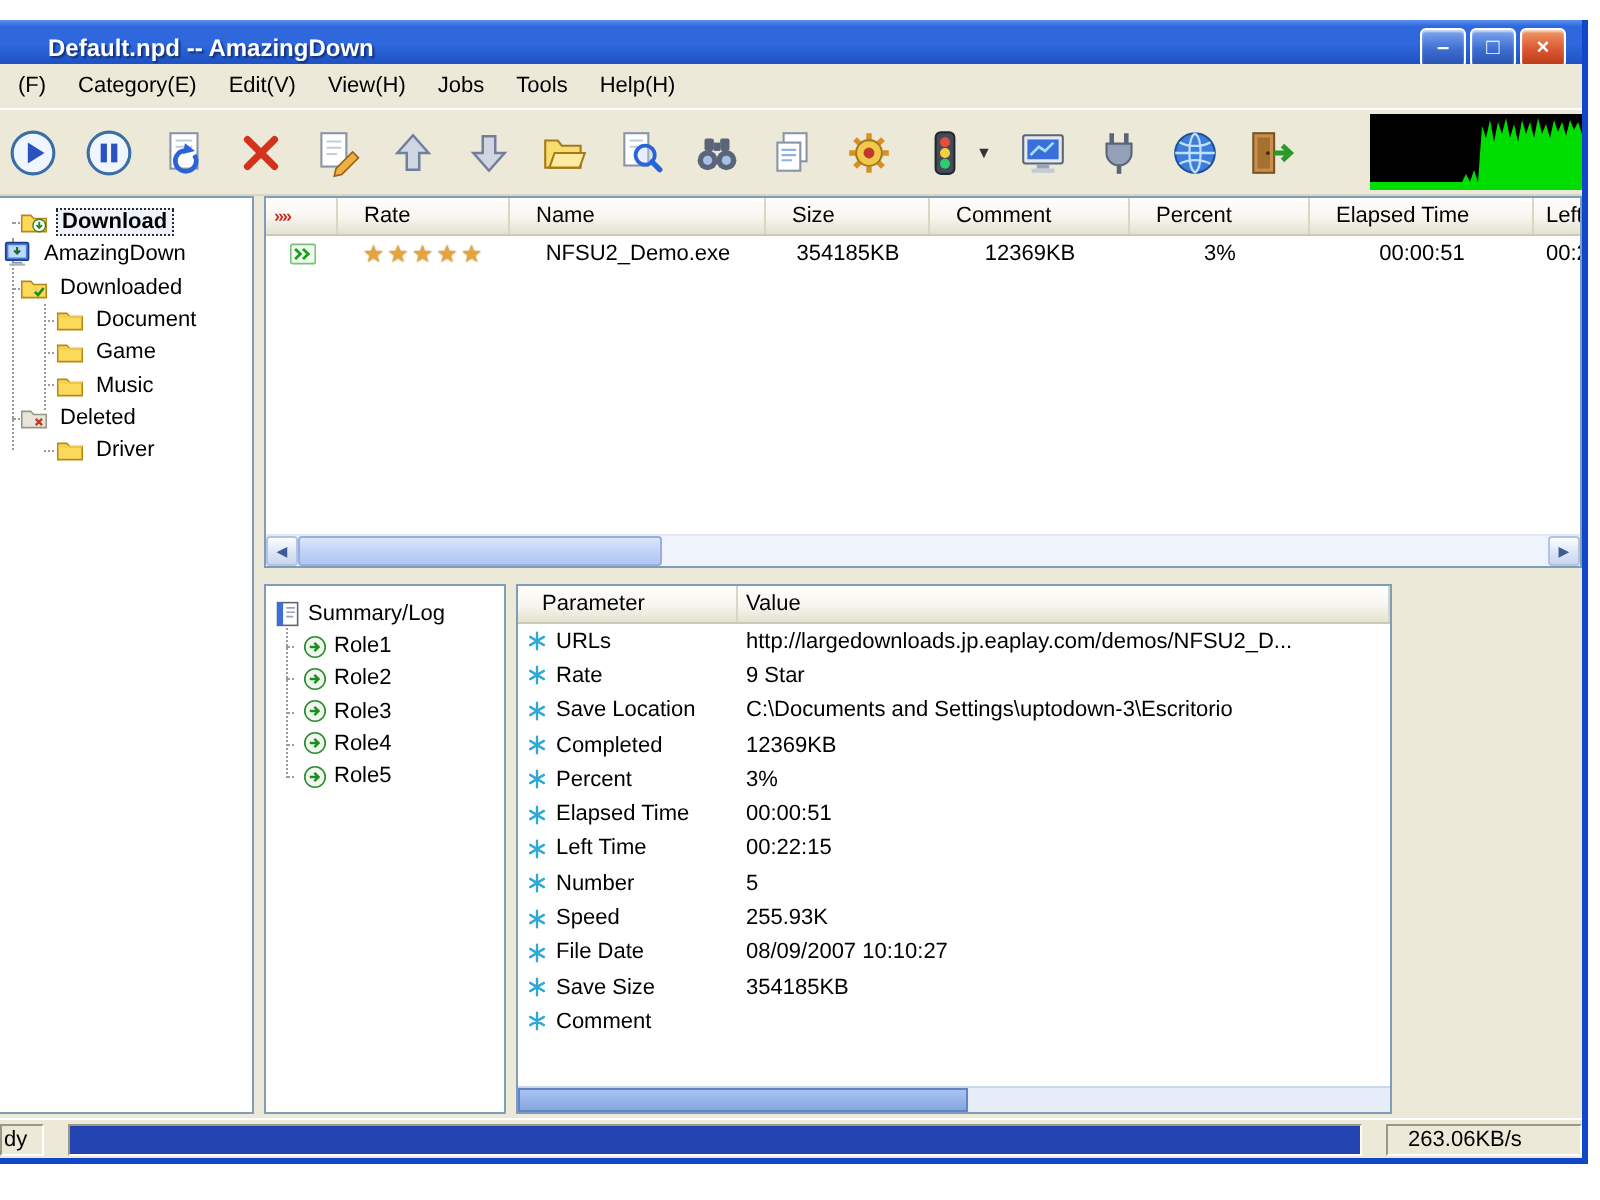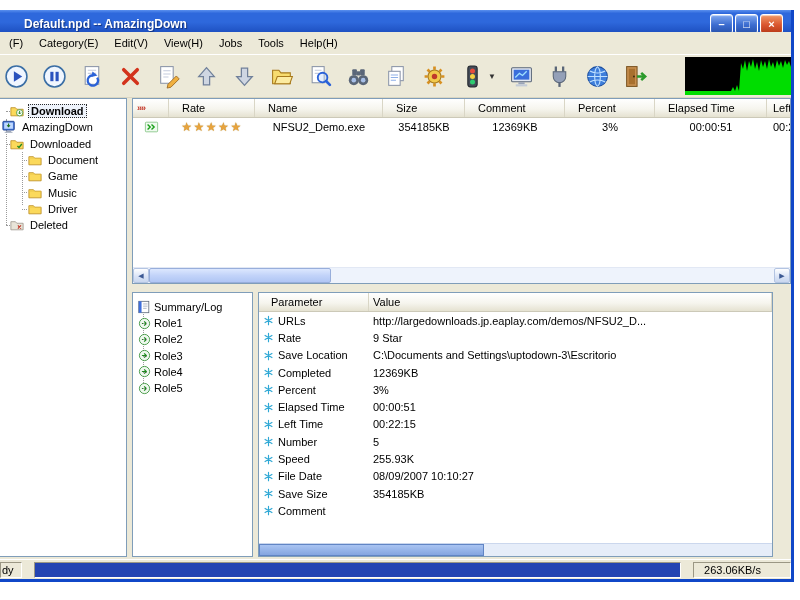--- a/index.html
+++ b/index.html
@@ -22,21 +22,21 @@
   .ic-tree svg{width:14px;height:14px;}
   .ic-role svg{width:13px;height:13px;}
   .ic-param svg{width:11px;height:11px;}
   .ic-state svg{width:15px;height:14px;}
   .speedgraph{margin-left:auto;width:106px;height:38px;background:#000;flex-shrink:0;}
   .speedgraph svg{display:block;width:106px;height:38px;}
   .panel{position:absolute;background:#fff;border:1px solid #7F9DB9;box-sizing:border-box;}
   .cat-panel{left:0;top:88px;width:127px;height:459px;border-left:none;padding-top:4px;overflow:hidden;}
   .list-panel{left:132px;top:88px;width:659px;height:186px;overflow:hidden;}
   .log-panel{left:132px;top:282px;width:121px;height:265px;padding-top:6px;overflow:hidden;}
-  .param-panel{left:258px;top:282px;width:515px;height:265px;overflow:hidden;}
+  .param-panel{left:258px;top:282px;width:438px;height:265px;overflow:hidden;}
   .tline{position:absolute;width:0;border-left:1px dotted #9a9a9a;}
   .trow{position:relative;display:flex;align-items:center;height:16.3px;gap:4px;white-space:nowrap;}
   .trow.root{padding-left:2px;}
   .trow.lvl1{padding-left:10px;}
   .trow.lvl2{padding-left:28px;}
   .trow.lvl1::before{content:'';position:absolute;left:6px;top:8px;width:4px;border-top:1px dotted #9a9a9a;}
   .trow.lvl2::before{content:'';position:absolute;left:22px;top:8px;width:5px;border-top:1px dotted #9a9a9a;}
   .tlabel{padding:0 2px;}
   .tlabel.sel{font-weight:bold;border:1px dotted #2a2a2a;background:#EEF3FB;}
   .lrow-header{display:flex;height:18px;background:linear-gradient(#FFFFFF,#F6F5EE 55%,#E5E2D1);border-bottom:1px solid #CCC9B8;}
@@ -59,21 +59,21 @@
   .ph-cell{box-sizing:border-box;border-right:1px solid #D9D6C6;display:flex;align-items:center;overflow:hidden;white-space:nowrap;flex-shrink:0;}
   .ph-cell.p0{width:110px;padding-left:12px;}
   .ph-cell.p1{flex:1;padding-left:4px;}
   .prow{display:flex;height:17.3px;align-items:center;}
   .pname{width:110px;flex-shrink:0;box-sizing:border-box;padding-left:4px;display:flex;align-items:center;gap:4px;overflow:hidden;white-space:nowrap;}
   .pvalue{flex:1;padding-left:4px;overflow:hidden;white-space:nowrap;}
   .param-scroll{position:absolute;left:0;bottom:0;right:0;height:13px;background:#E6EDF9;border-top:1px solid #CBD7ED;box-sizing:border-box;display:flex;}
   .param-thumb{width:225px;height:12px;background:linear-gradient(#A9C4F2,#84A5E0);border:1px solid #6185C4;box-sizing:border-box;}
   .lgrow{position:relative;display:flex;align-items:center;height:16.2px;gap:3px;white-space:nowrap;}
   .lgrow.root{padding-left:4px;}
-  .lgrow.item{padding-left:5px;}
+  .lgrow.item{padding-left:18px;}
   .lgrow.item::before{content:'';position:absolute;left:10px;top:8px;width:4px;border-top:1px dotted #9a9a9a;}
   .statusbar{position:absolute;left:0;top:549px;width:791px;height:20px;background:#ECE9D8;display:flex;align-items:center;gap:12px;border-top:1px solid #FFF;box-sizing:border-box;}
   .sb-panel{height:16px;box-sizing:border-box;border:1px solid;border-color:#9B9784 #FFFFFF #FFFFFF #9B9784;display:flex;align-items:center;overflow:hidden;white-space:nowrap;}
   .sb-ready{width:22px;padding-left:1px;}
   .sb-progress{width:663px;background:#2444B2;}
   .sb-speed{width:100px;padding-left:10px;}
 </style>
 </head>
 <body>
 
@@ -321,37 +321,37 @@
           </div>
           <div class="trow lvl2">
             <span class="ic ic-tree">
               <svg viewBox="0 0 16 16">
                 <path d="M1 4.2h5.2l1.6 1.8H15v7.5H1z" fill="#FBD95B" stroke="#B8881B" stroke-width=".9"></path>
                 <path d="M1 6h14" stroke="#EDC84A" stroke-width=".8"></path>
               </svg>
             </span>
             <span class="tlabel">Music</span>
           </div>
+          <div class="trow lvl1">
+            <span class="ic ic-tree">
+              <svg viewBox="0 0 16 16">
+                <path d="M1 4.2h5.2l1.6 1.8H15v7.5H1z" fill="#E8E4D8" stroke="#9A948A" stroke-width=".9"></path>
+                <path d="M9 8.5l3.6 3.6M12.6 8.5L9 12.1" stroke="#C0392B" stroke-width="1.3"></path>
+              </svg>
+            </span>
+            <span class="tlabel">Deleted</span>
+          </div>
           <div class="trow lvl2">
             <span class="ic ic-tree">
               <svg viewBox="0 0 16 16">
                 <path d="M1 4.2h5.2l1.6 1.8H15v7.5H1z" fill="#FBD95B" stroke="#B8881B" stroke-width=".9"></path>
                 <path d="M1 6h14" stroke="#EDC84A" stroke-width=".8"></path>
               </svg>
             </span>
             <span class="tlabel">Driver</span>
-          </div>
-          <div class="trow lvl1">
-            <span class="ic ic-tree">
-              <svg viewBox="0 0 16 16">
-                <path d="M1 4.2h5.2l1.6 1.8H15v7.5H1z" fill="#E8E4D8" stroke="#9A948A" stroke-width=".9"></path>
-                <path d="M9 8.5l3.6 3.6M12.6 8.5L9 12.1" stroke="#C0392B" stroke-width="1.3"></path>
-              </svg>
-            </span>
-            <span class="tlabel">Deleted</span>
           </div>
         </div>
   </div>
 
   <div class="panel list-panel">
     <div class="lrow-header" id="list-header">
           <div class="hcell c-state" style="width: 36px;">
             <span class="hdr-chev">»»</span>
           </div>
           <div class="hcell c-rate" style="width: 86px;">Rate</div>

